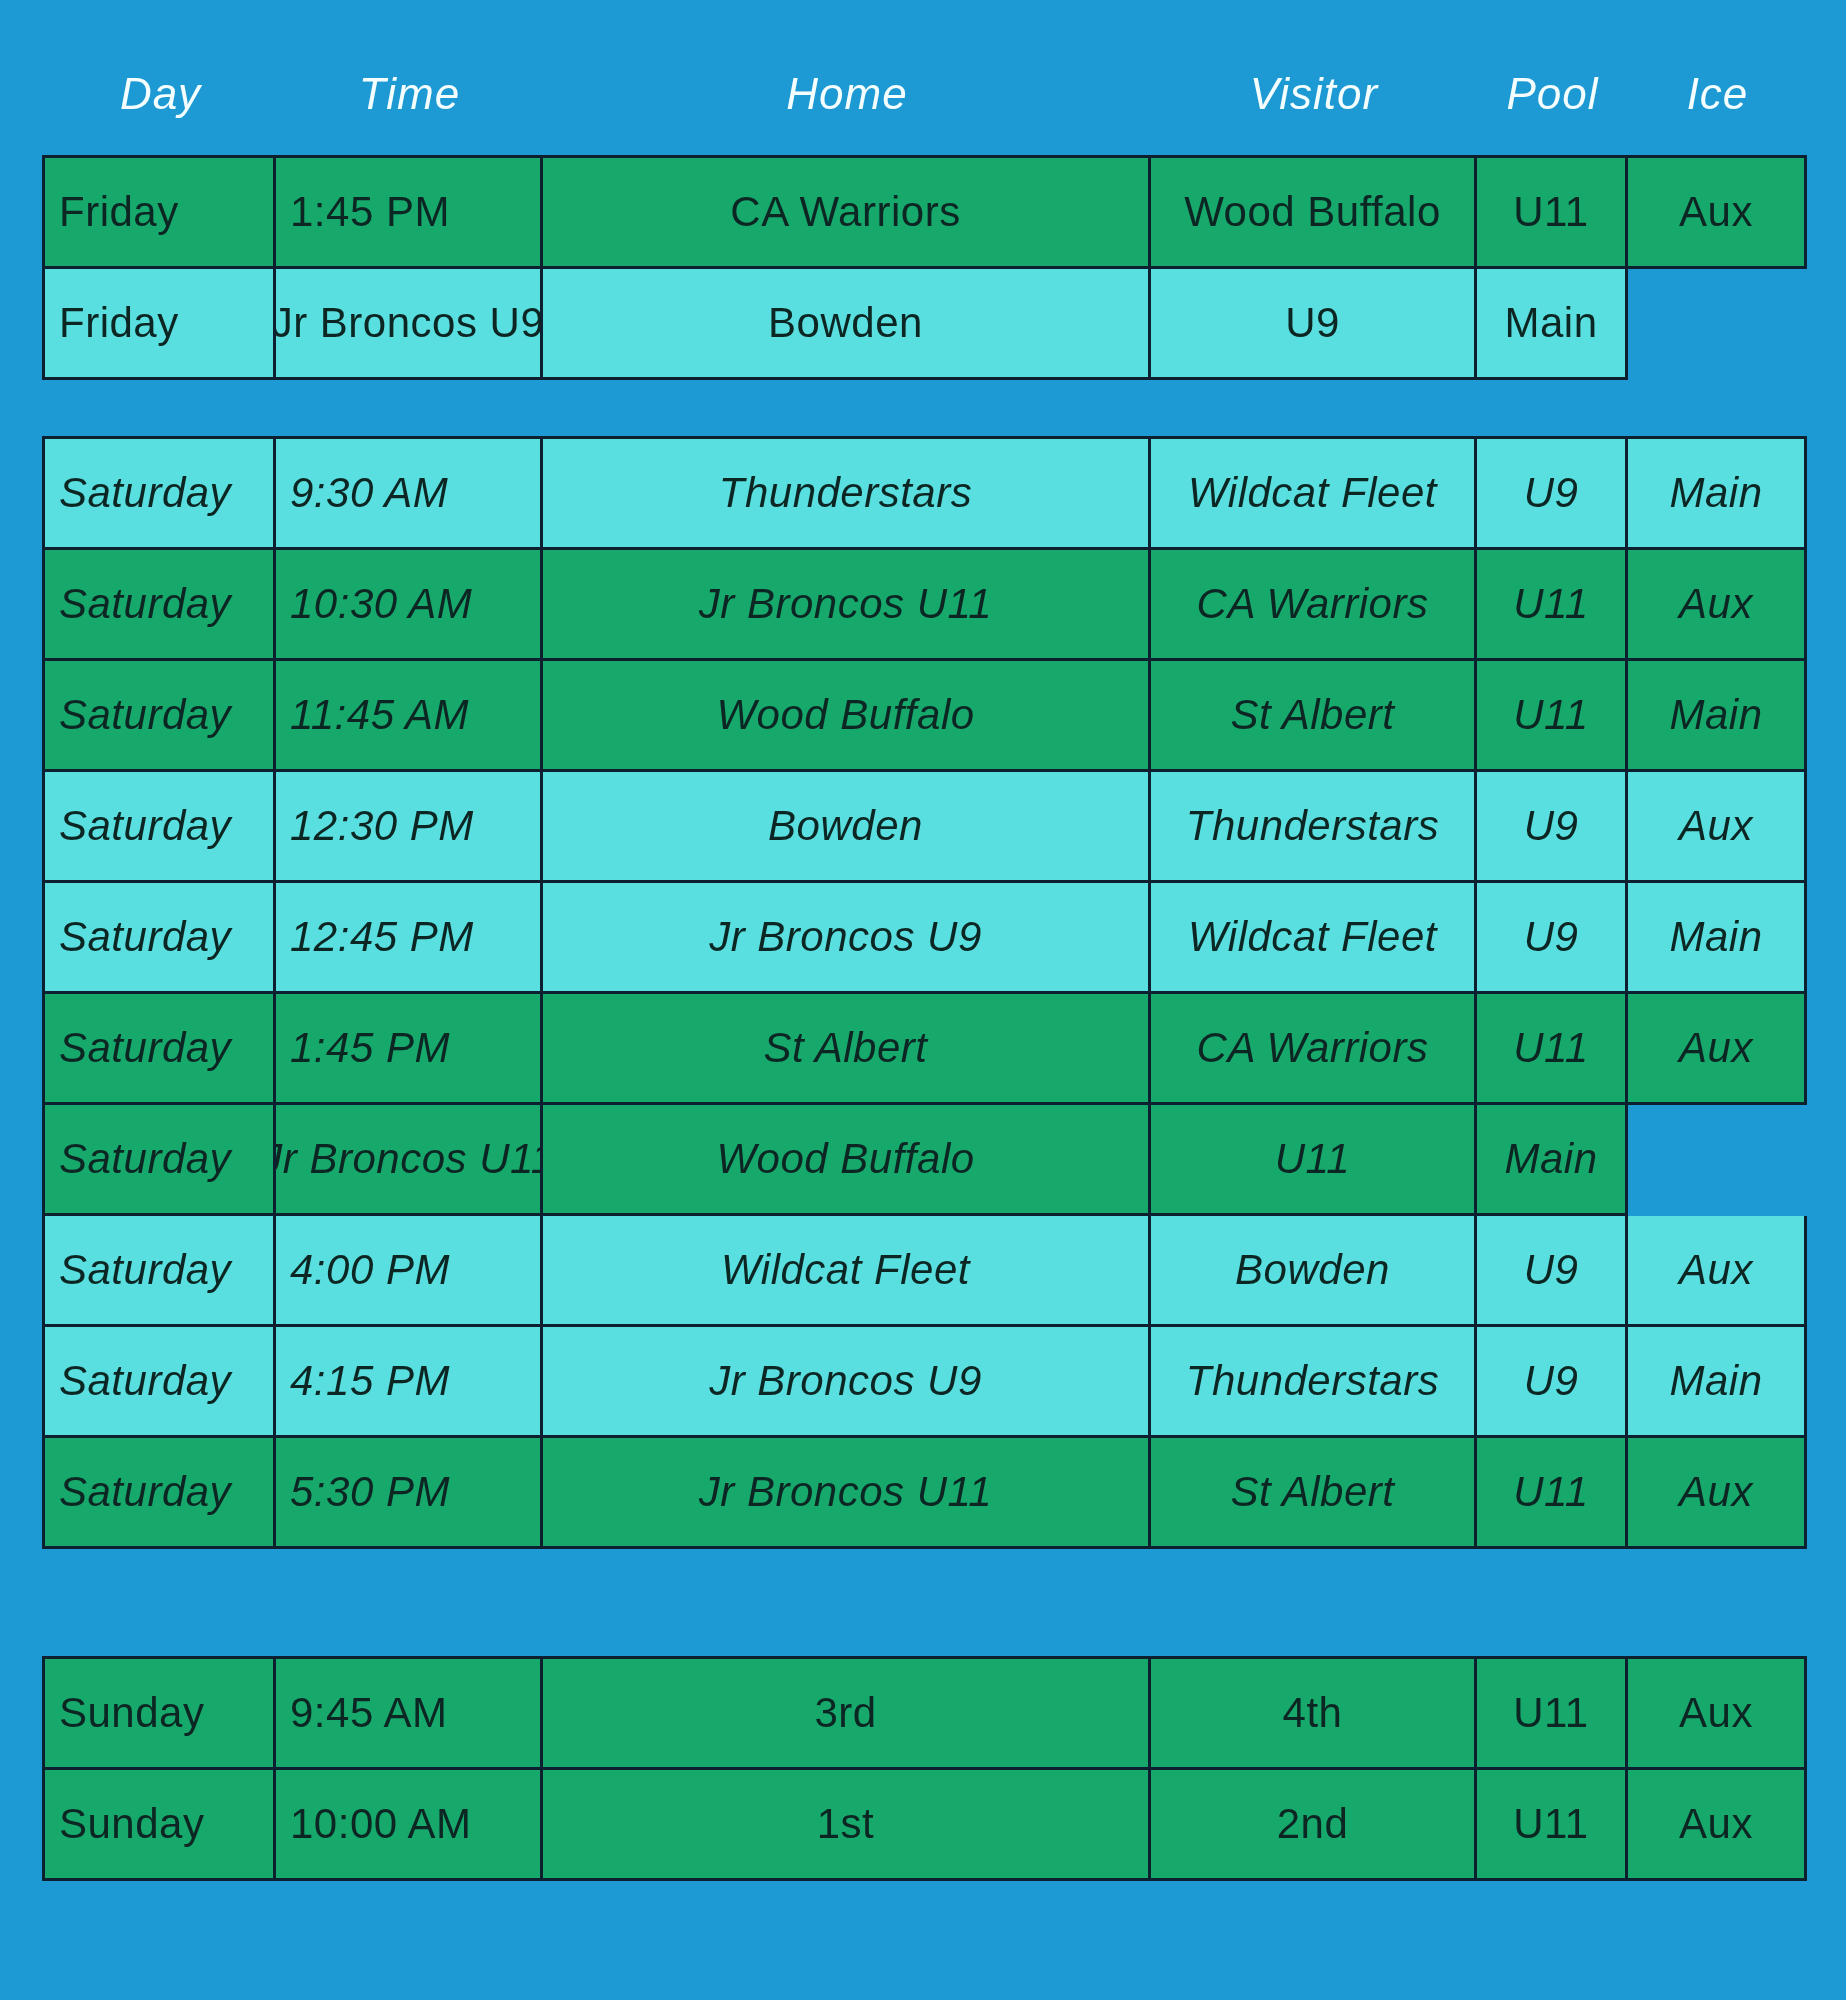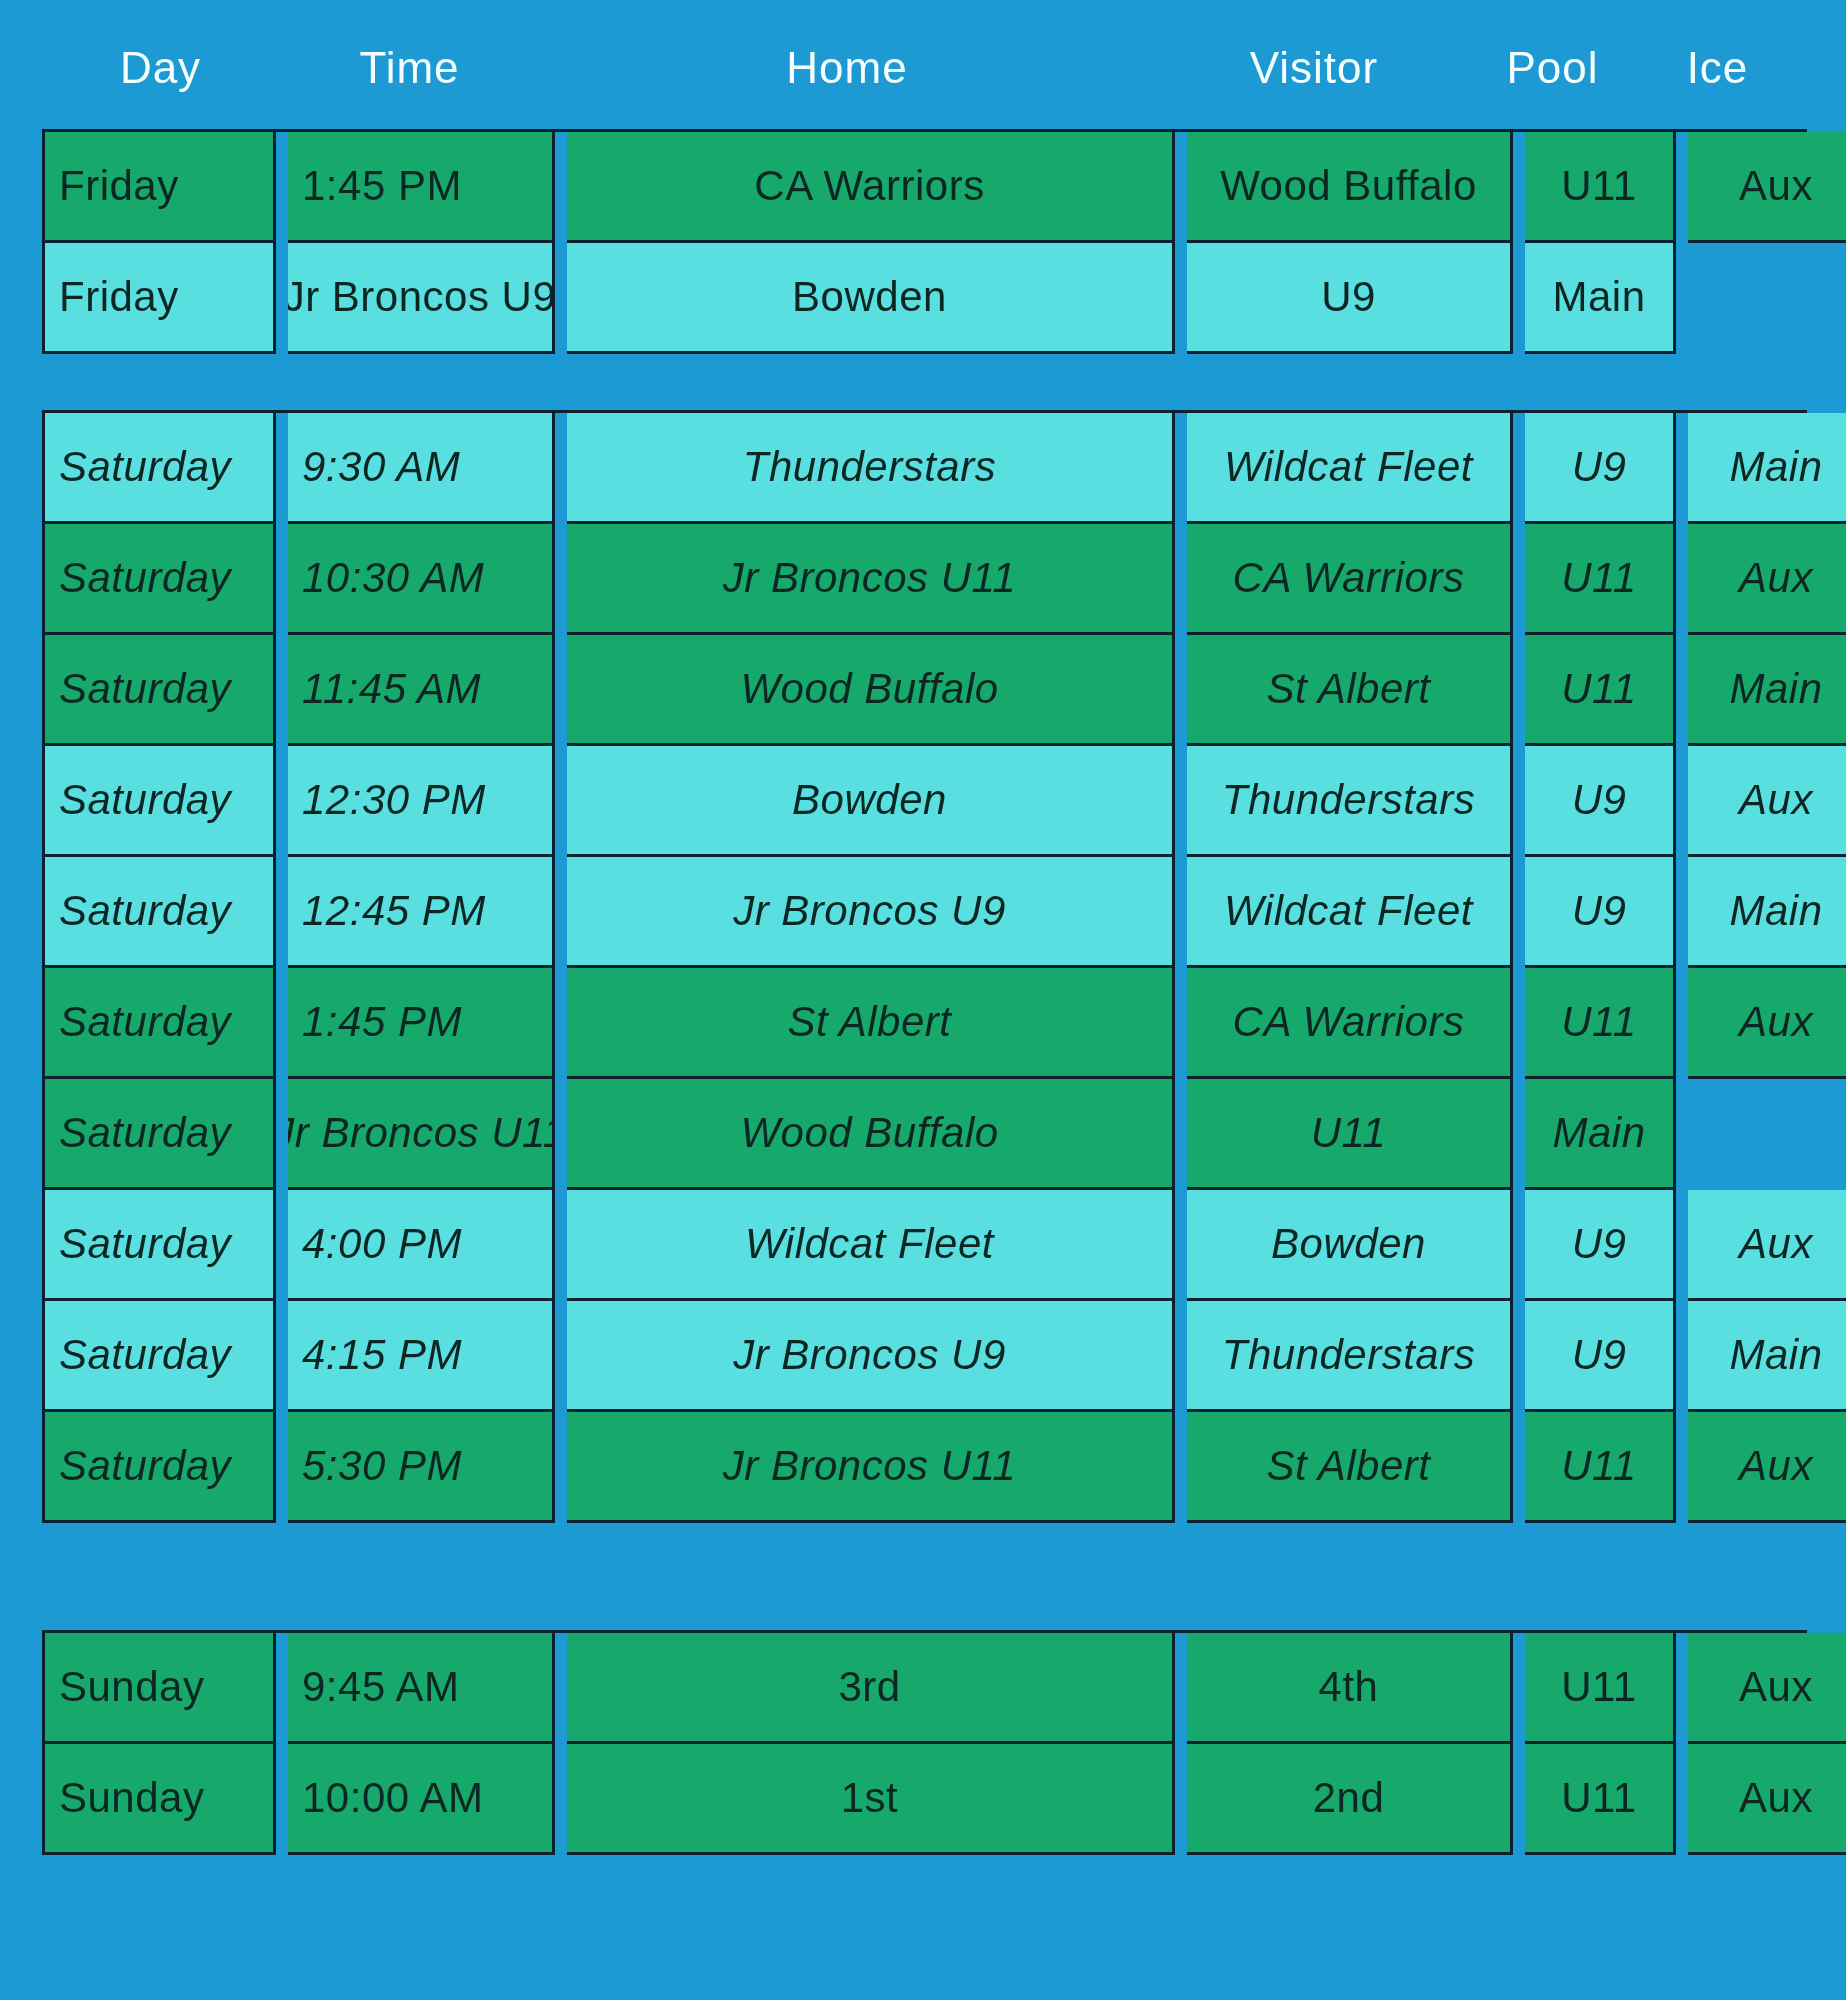--- a/index.html
+++ b/index.html
@@ -13,40 +13,40 @@
   }
   .page {
     position: relative;
     width: 1765px;
     margin-left: 42px;
   }
   .col-headers {
     display: grid;
     grid-template-columns: 231px 267px 608px 326px 151px 179px;
     padding-left: 3px;
-    padding-top: 42px;
+    padding-top: 68px;
     height: 52px;
     align-items: center;
     color: var(--header-text, #f5feff);
     font-size: 44px;
     letter-spacing: 1px;
+    font-style: italic;
   }
   .col-header { text-align: center; }
   .gtable {
     border-top: 3px solid var(--border, #0d2030);
     border-left: 3px solid var(--border, #0d2030);
     width: 1762px;
   }
   .gtable[data-table="friday"]   { margin-top: 35px; }
   .gtable[data-table="saturday"] { margin-top: 56px; font-style: italic; }
   .gtable[data-table="sunday"]   { margin-top: 107px; }
   .row {
     display: grid;
     grid-template-columns: 231px 267px 608px 326px 151px 179px;
-    gap: 12px;
   }
   .row.green .cell { background: var(--row-u11, #17a96c); }
   .row.cyan  .cell { background: var(--row-u9, #5adfe0); }
   .cell {
     box-sizing: border-box;
     height: 111px;
     border-right: 3px solid var(--border, #0d2030);
     border-bottom: 3px solid var(--border, #0d2030);
     display: flex;
     align-items: center;

